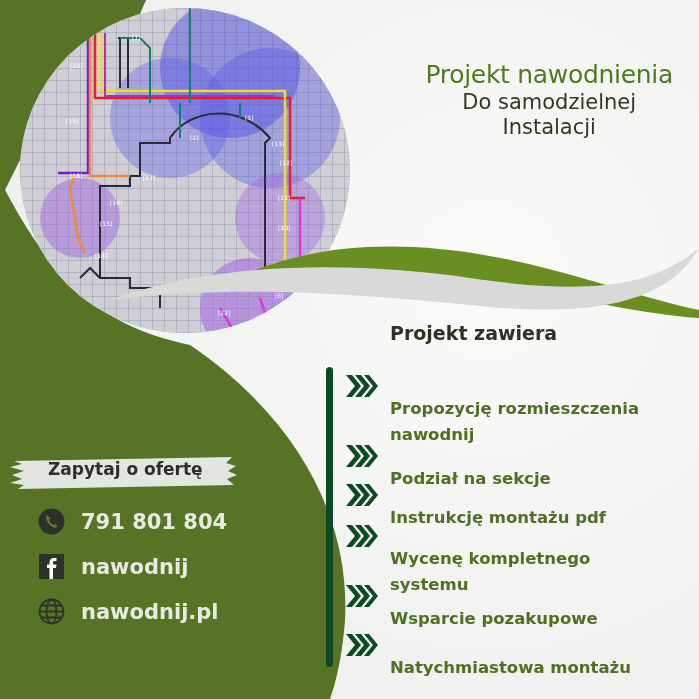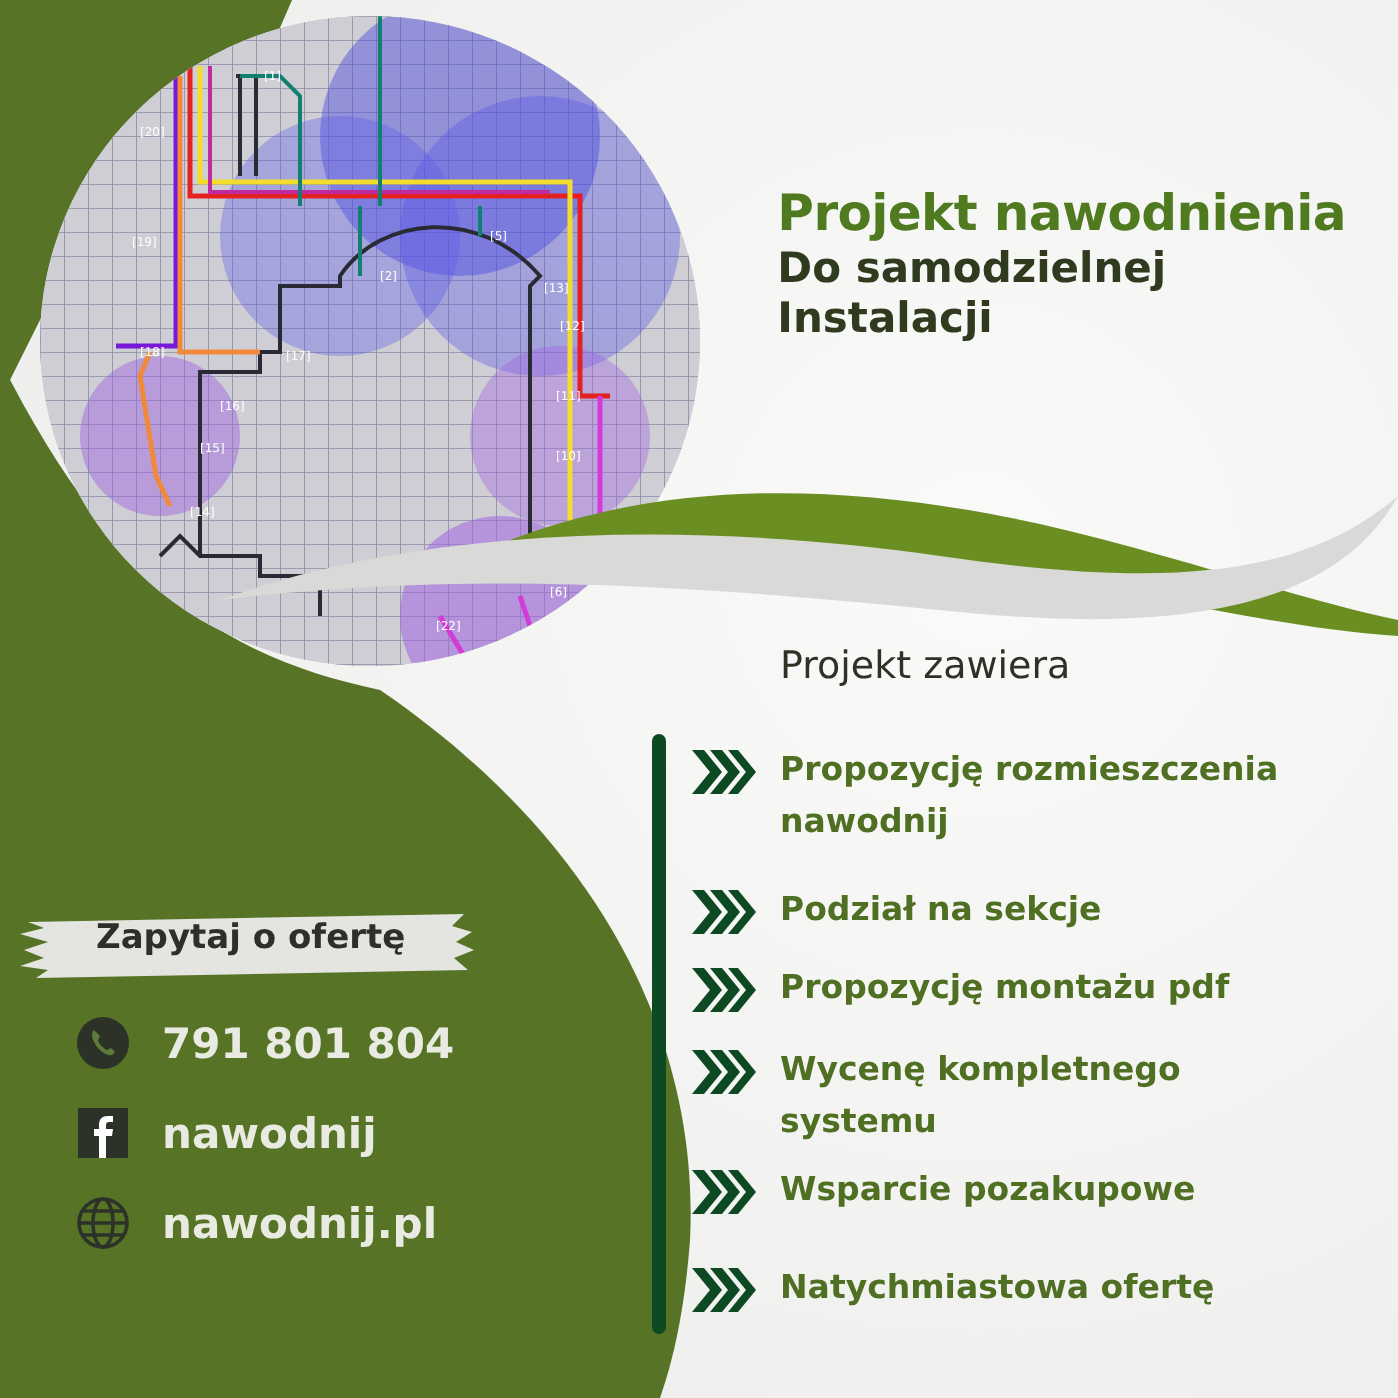--- a/index.html
+++ b/index.html
@@ -3,29 +3,29 @@
 <meta charset="utf-8">
 <style>
   html, body { margin: 0; padding: 0; }
   body { width: 699px; height: 699px; overflow: hidden; position: relative; background: #f3f3f1; font-family: "DejaVu Sans", sans-serif; }
   .canvas { position: absolute; left: 0; top: 0; width: 699px; height: 699px; overflow: hidden;
     background: radial-gradient(circle at 70% 40%, #fafaf9 0%, #f1f1ef 60%, #ebebe9 100%); }
   .green-shape { position: absolute; left: 0; top: 0; width: 699px; height: 699px; }
   .photo-circle { position: absolute; left: 20px; top: 8px; width: 330px; height: 325px; border-radius: 50%; overflow: hidden; background: #c9c8cf; }
   .photo-circle svg { display: block; }
   .swoosh { position: absolute; left: 0; top: 0; width: 699px; height: 699px; pointer-events: none; }
-  .title { position: absolute; right: 26px; top: 60px; text-align: left; font-weight: bold; line-height: 1.2; margin-top: 32px; }
+  .title { position: absolute; right: 26px; top: 60px; text-align: center; font-weight: normal; line-height: 1.2; }
   .title .t1 { color: #4f7a1f; font-size: 25px; letter-spacing: -0.3px; }
   .title .t2, .title .t3 { color: #2f3a1f; font-size: 21px; }
-  .section-head { position: absolute; left: 390px; top: 322px; font-size: 19px; font-weight: normal; color: #2d3224; }
+  .section-head { position: absolute; left: 390px; top: 322px; font-size: 19px; font-weight: bold; color: #2d3224; }
   .vbar { position: absolute; left: 326px; top: 367px; width: 7px; height: 300px; background: #0d4a23; border-radius: 4px; }
   .list { position: absolute; left: 346px; top: 372px; width: 345px; }
   .item { position: absolute; left: 0; display: flex; align-items: flex-start; }
   .chev { width: 32px; height: 22px; margin-right: 12px; flex: none; margin-top: 3px; }
-  .item-text { color: #4f6f22; font-weight: bold; font-size: 16.5px; line-height: 1.6; }
+  .item-text { color: #4f6f22; font-weight: bold; font-size: 16.5px; line-height: 1.6; margin-top: 24px; }
   .cta { position: absolute; left: 8px; top: 455px; width: 230px; height: 36px; }
   .cta-label { position: absolute; left: 36px; top: 459px; font-size: 17px; font-weight: bold; color: #2f2f2a; margin-left: 12px; }
   .contact-row { position: absolute; left: 38px; display: flex; align-items: center; }
   .contact-icon { width: 27px; height: 27px; flex: none; margin-right: 16px; }
   .contact-text { color: #e9ebe2; font-weight: bold; font-size: 21px; }
 </style>
 </head>
 <body>
 
 <div class="canvas">
@@ -117,21 +117,21 @@
         </svg>
       <div class="item-text">
           <div>Podział na sekcje</div>
         </div>
     </div>
     <div class="item" style="top:109px">
       <svg class="chev" viewBox="0 0 32 22">
           <path d="M0,0 L6,0 L15,11 L6,22 L0,22 L9,11 Z M9,0 L15,0 L24,11 L15,22 L9,22 L18,11 Z M18,0 L23,0 L32,11 L23,22 L18,22 L27,11 Z" fill="#0d4a23"></path>
         </svg>
       <div class="item-text">
-          <div>Propozycję montażu pdf</div>
+          <div>Instrukcję montażu pdf</div>
         </div>
     </div>
     <div class="item" style="top:150px">
       <svg class="chev" viewBox="0 0 32 22">
           <path d="M0,0 L6,0 L15,11 L6,22 L0,22 L9,11 Z M9,0 L15,0 L24,11 L15,22 L9,22 L18,11 Z M18,0 L23,0 L32,11 L23,22 L18,22 L27,11 Z" fill="#0d4a23"></path>
         </svg>
       <div class="item-text">
         <div>Wycenę kompletnego</div>
         <div>systemu</div>
       </div>
@@ -142,21 +142,21 @@
         </svg>
       <div class="item-text">
           <div>Wsparcie pozakupowe</div>
         </div>
     </div>
     <div class="item" style="top:259px">
       <svg class="chev" viewBox="0 0 32 22">
           <path d="M0,0 L6,0 L15,11 L6,22 L0,22 L9,11 Z M9,0 L15,0 L24,11 L15,22 L9,22 L18,11 Z M18,0 L23,0 L32,11 L23,22 L18,22 L27,11 Z" fill="#0d4a23"></path>
         </svg>
       <div class="item-text">
-          <div>Natychmiastowa ofertę</div>
+          <div>Natychmiastowa montażu</div>
         </div>
     </div>
   </div>
 
   <svg class="cta" viewBox="0 0 230 36">
     <path d="M6,6 L224,2 L218,8 L228,11 L220,16 L229,20 L219,24 L226,30 L10,34 L16,30 L2,28 L14,24 L4,20 L16,16 L2,12 L14,9 Z" fill="#e4e4e1"></path>
   </svg>
   <div class="cta-label">Zapytaj o ofertę</div>
 
   <div class="contact-row" style="top:508px">

